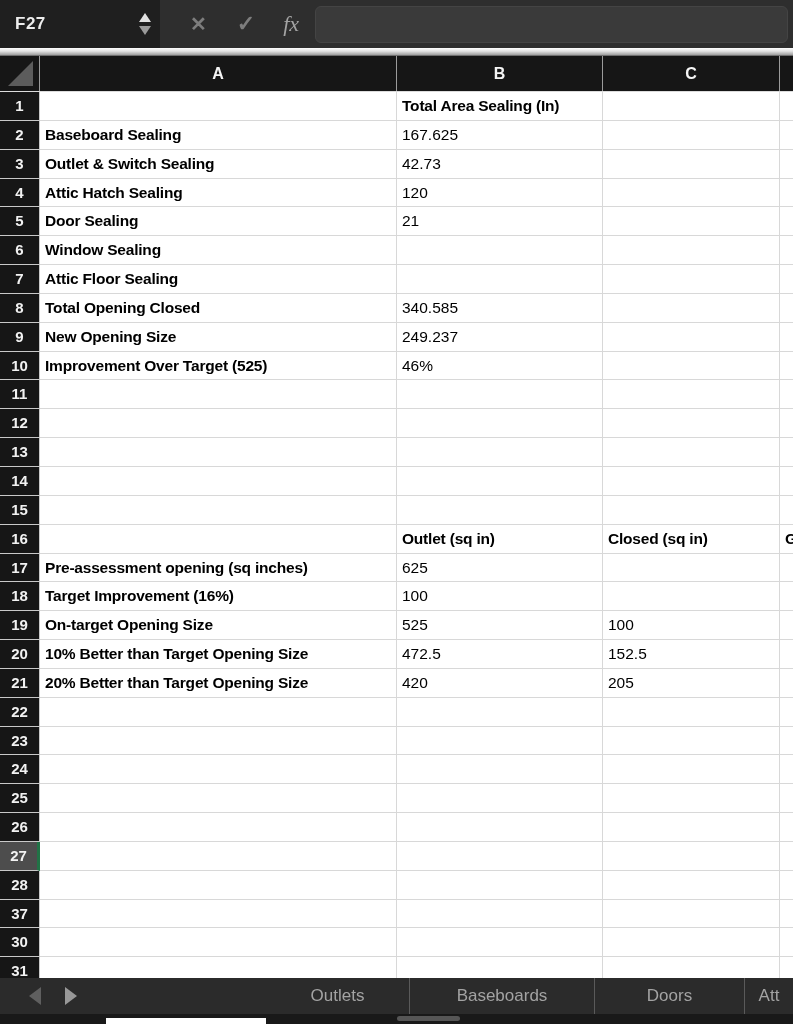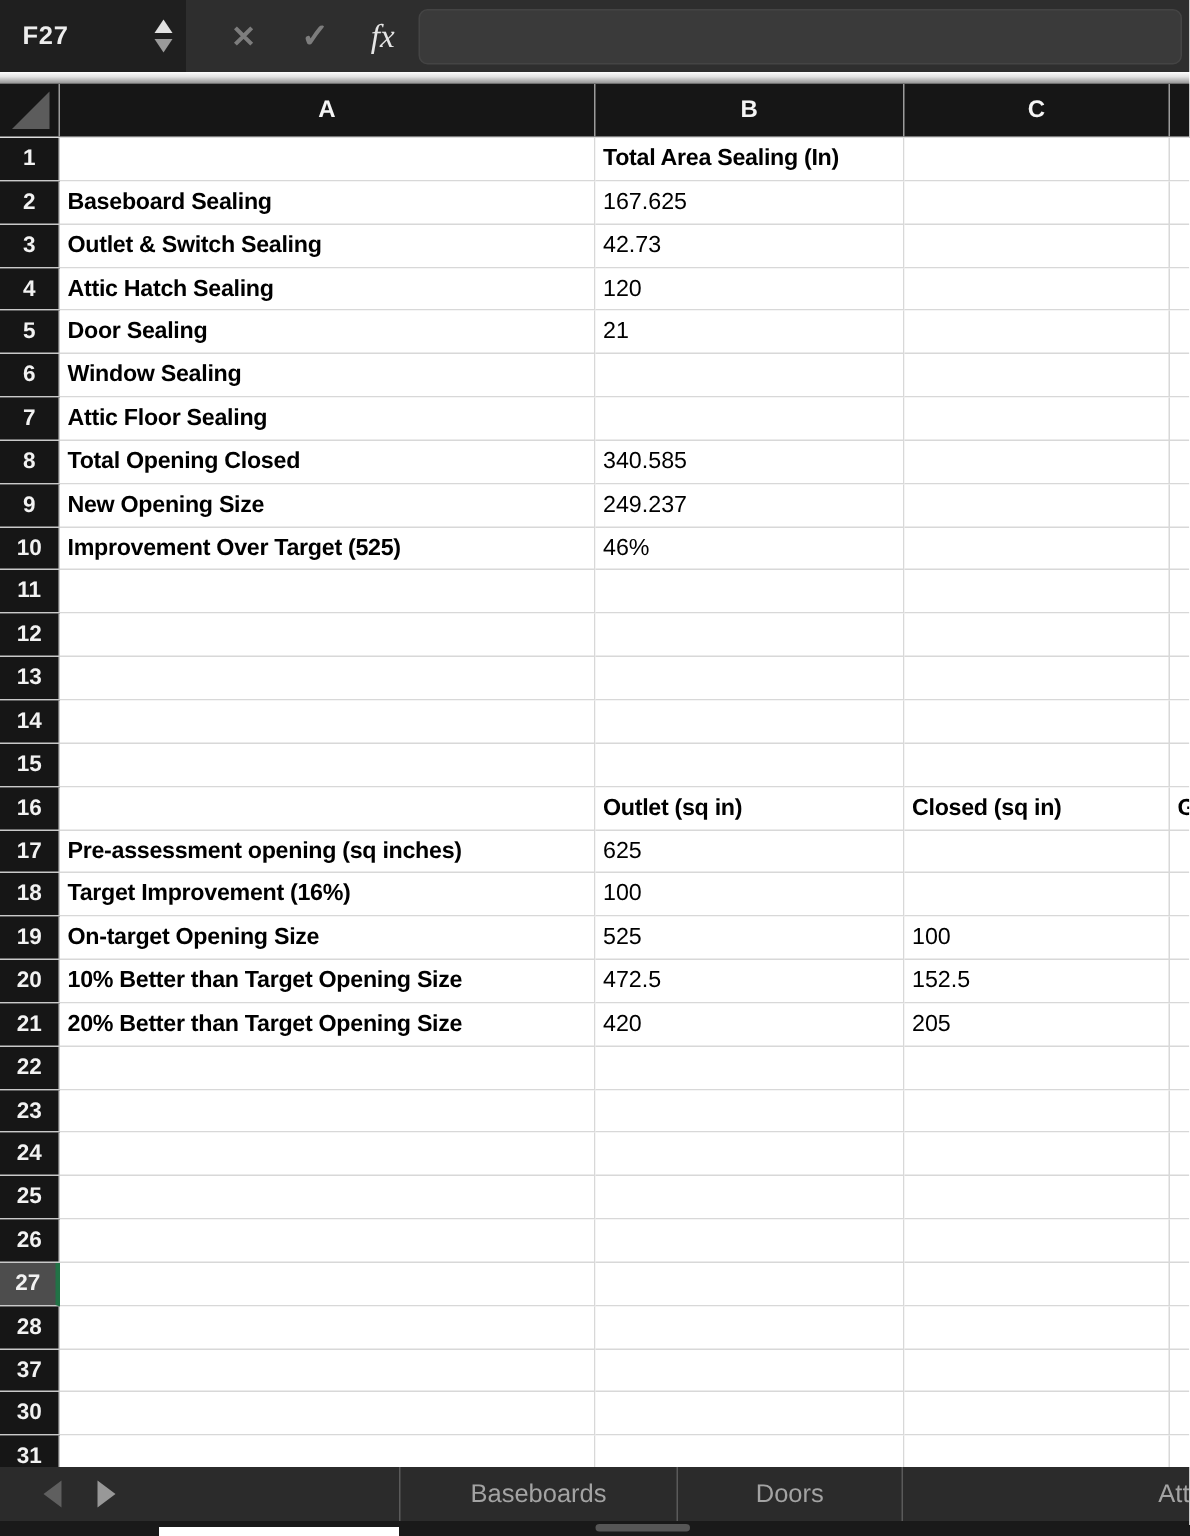--- a/index.html
+++ b/index.html
@@ -1,30 +1,30 @@
 <!DOCTYPE html>
 <html><head>
 <meta charset="utf-8">
 <style>
   * { box-sizing: border-box; margin: 0; padding: 0; }
   html, body { width: 793px; height: 1024px; overflow: hidden; }
   body { font-family: "Liberation Sans", sans-serif; background: #ffffff; position: relative; }
 
   
   .topbar { height: 48px; display: flex; background: #2e2e2e; }
-  .name-box { width: 124px; background: #1f1f1f; display: flex; align-items: center; gap: 13px; }
+  .name-box { width: 160px; background: #1f1f1f; display: flex; align-items: center; gap: 13px; }
   .name-box .ref { color: #ededed; font-size: 17px; font-weight: 600; padding-left: 15px; letter-spacing: .5px; }
   .spinner { margin-left: auto; margin-right: 9px; display: flex; flex-direction: column; gap: 4px; align-items: center; }
   .tri-up { width: 0; height: 0; border-left: 6px solid transparent; border-right: 6px solid transparent; border-bottom: 9px solid #e2e2e2; }
   .tri-down { width: 0; height: 0; border-left: 6px solid transparent; border-right: 6px solid transparent; border-top: 9px solid #9a9a9a; }
   .toolbar { flex: 1; display: flex; align-items: center; }
   .tb-icon { color: #7d7d7d; font-size: 20px; font-weight: 700; }
   .icon-cancel { margin-left: 30px; }
   .icon-enter { margin-left: 30px; font-size: 22px; }
-  .icon-fx { margin-left: 28px; font-family: "Liberation Serif", serif; font-style: italic; font-size: 22px; color: #e5e5e5; font-weight: 400; }
+  .icon-fx { margin-left: 28px; font-family: "Liberation Serif", serif; font-style: italic; font-size: 22px; color: #a3a3a3; font-weight: 400; }
   .formula-input { flex: 1; height: 37px; margin: 0 5px 0 16px; background: #3a3a3a; border-radius: 6px; border: 1px solid #444444; color: #e8e8e8; font-size: 15px; line-height: 35px; padding: 0 8px; overflow: hidden; white-space: nowrap; }
 
   
   .win-strip { height: 8px; background: linear-gradient(180deg, #fdfdfd 0%, #e3e3e3 45%, #9e9e9e 100%); border-bottom: 1px solid #6f6f6f; }
 
   
   .colhead-row { height: 36px; display: flex; background: #161616; border-bottom: 1px solid #dcdcdc; }
   .corner { width: 40px; position: relative; border-right: 1px solid #9b9b9b; }
   .corner .sel-tri { position: absolute; right: 6px; bottom: 5px; width: 0; height: 0; border-left: 25px solid transparent; border-bottom: 25px solid #5c5c5c; }
   .ch { color: #f5f5f5; font-size: 16px; font-weight: 700; text-align: center; line-height: 35px; border-right: 1px solid #9b9b9b; overflow: hidden; }
@@ -47,21 +47,21 @@
   
   .tabbar { height: 36px; background: #2b2b2b; display: flex; align-items: stretch; position: relative; }
   .nav-arrows { width: 106px; display: flex; align-items: center; justify-content: center; gap: 24px; }
   .arr-left { width: 0; height: 0; border-top: 9px solid transparent; border-bottom: 9px solid transparent; border-right: 12px solid #5f5f5f; }
   .arr-right { width: 0; height: 0; border-top: 9px solid transparent; border-bottom: 9px solid transparent; border-left: 12px solid #989898; }
   .tab { font-size: 17px; color: #a3a3a3; text-align: center; line-height: 36px; overflow: hidden; white-space: nowrap; }
   .tab.t0 { width: 160px; }
   .tab.t1 { width: 143px; }
   .tab.t2 { width: 185px; border-left: 1px solid #5a5a5a; }
   .tab.t3 { width: 150px; border-left: 1px solid #5a5a5a; }
-  .tab.t4 { flex: 1; border-left: 1px solid #5a5a5a; text-align: right; padding-left: 0; }
+  .tab.t4 { flex: 1; border-left: 1px solid #5a5a5a; text-align: center; padding-left: 0; }
   .tab.active { background: #ffffff; color: #7f1d1d; font-weight: 700; border-radius: 0 0 8px 8px; height: 38px; z-index: 2; border-left: none; margin-top: 40px; }
 
   
   .bottom-strip { height: 10px; background: #191919; position: relative; }
   .hthumb { position: absolute; left: 397px; top: 2px; width: 63px; height: 5px; background: #565656; border-radius: 3px; }
 </style>
 </head>
 <body>
 
 <div class="topbar">
@@ -311,20 +311,21 @@
       <div class="cell col-d"></div>
     </div>
   </div>
 
 <div class="tabbar">
   <div class="nav-arrows">
     <span class="arr-left"></span>
     <span class="arr-right"></span>
   </div>
 <div class="tab t0 active">Summary</div>
+    <div class="tab t1">Outlets</div>
     <div class="tab t2">Baseboards</div>
     <div class="tab t3">Doors</div>
     <div class="tab t4">Att</div>
   </div>
 
 <div class="bottom-strip">
   <div class="hthumb"></div>
 </div>
 
 </body></html>

